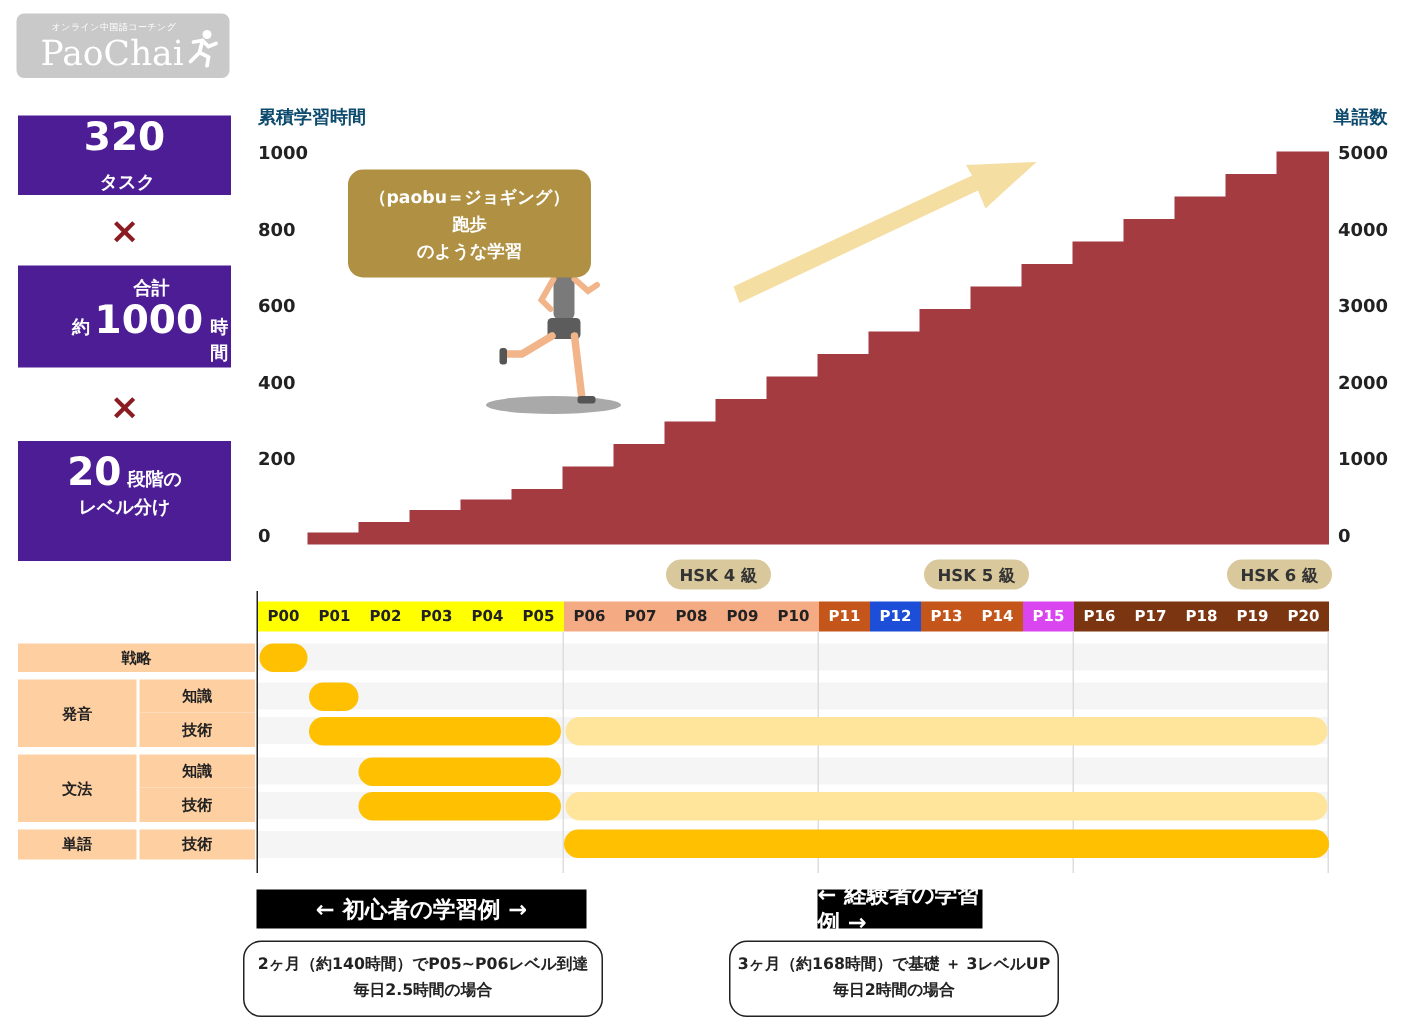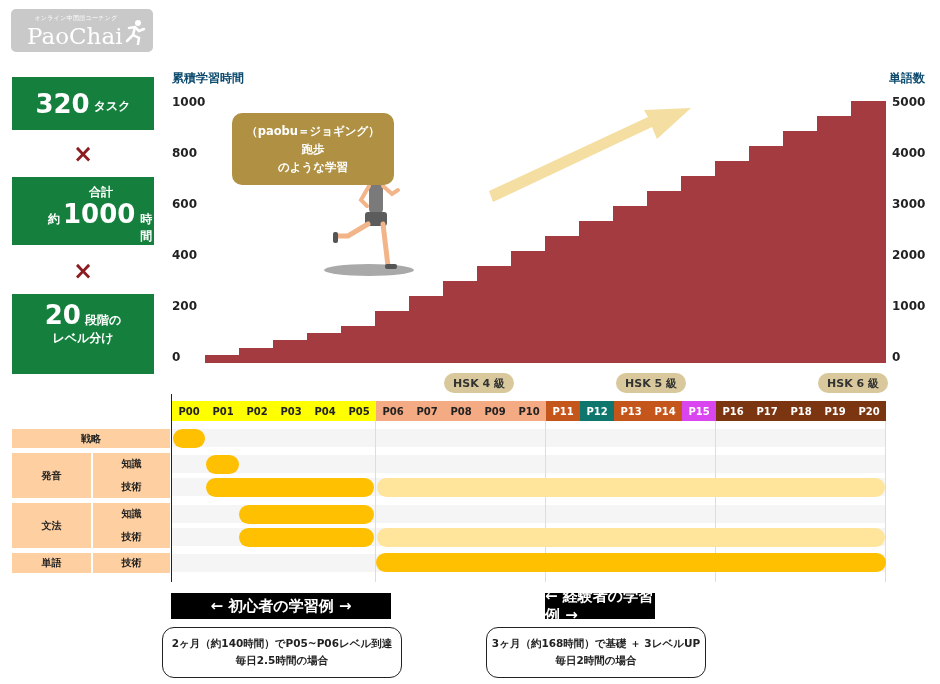--- a/index.html
+++ b/index.html
@@ -4,21 +4,21 @@
 <style>
   * { box-sizing: border-box; margin: 0; padding: 0; }
   html, body { width: 940px; height: 684px; background: #ffffff; overflow: hidden; }
   body { position: relative; font-family: "DejaVu Sans", "Liberation Sans", sans-serif; color: #222; }
 
   .logo { position: absolute; left: 11px; top: 9px; width: 142px; height: 43px; background: #c9c9c9; border-radius: 5px; }
   .logo-sub { position: absolute; left: 0; top: 5px; width: 130px; text-align: center; font-size: 6px; color: #fff; letter-spacing: 0.3px; }
   .logo-main { position: absolute; left: 16px; top: 14px; font-family: "DejaVu Serif", "Liberation Serif", serif; font-size: 23px; color: #fff; }
   .logo-icon { position: absolute; left: 110px; top: 10px; width: 26px; height: 26px; }
 
-  .kpi { position: absolute; left: 12px; width: 142px; background: #15803d; color: #fff; text-align: center; font-weight: bold; }
+  .kpi { position: absolute; left: 12px; width: 142px; background: #4c1d95; color: #fff; text-align: center; font-weight: bold; flex-direction: column; }
   .kpi1 { top: 77px; height: 53px; display: flex; align-items: center; justify-content: center; }
   .kpi2 { top: 177px; height: 68px; padding-left: 36px; }
   .kpi3 { top: 294px; height: 80px; }
   .big { font-size: 26px; }
   .small { font-size: 12px; }
   .times { position: absolute; left: 12px; width: 142px; text-align: center; color: #8b1c22; font-size: 24px; font-weight: bold; }
 
   .axis-title { position: absolute; font-size: 12px; font-weight: bold; color: #0c4a6e; }
   .tick { position: absolute; font-size: 12px; font-weight: bold; color: #222; }
 
@@ -136,21 +136,21 @@
 <div class="phead" style="left:240px;width:34px;background:#ffff00;color:#222">P02</div>
 <div class="phead" style="left:274px;width:34px;background:#ffff00;color:#222">P03</div>
 <div class="phead" style="left:308px;width:34px;background:#ffff00;color:#222">P04</div>
 <div class="phead" style="left:342px;width:34px;background:#ffff00;color:#222">P05</div>
 <div class="phead" style="left:376px;width:34px;background:#f4aa83;color:#222">P06</div>
 <div class="phead" style="left:410px;width:34px;background:#f4aa83;color:#222">P07</div>
 <div class="phead" style="left:444px;width:34px;background:#f4aa83;color:#222">P08</div>
 <div class="phead" style="left:478px;width:34px;background:#f4aa83;color:#222">P09</div>
 <div class="phead" style="left:512px;width:34px;background:#f4aa83;color:#222">P10</div>
 <div class="phead" style="left:546px;width:34px;background:#c5561b;color:#fff">P11</div>
-<div class="phead" style="left:580px;width:34px;background:#0f766e;color:#fff">P12</div>
+<div class="phead" style="left:580px;width:34px;background:#1d4ed8;color:#fff">P12</div>
 <div class="phead" style="left:614px;width:34px;background:#c5561b;color:#fff">P13</div>
 <div class="phead" style="left:648px;width:34px;background:#c5561b;color:#fff">P14</div>
 <div class="phead" style="left:682px;width:34px;background:#d946ef;color:#fff">P15</div>
 <div class="phead" style="left:716px;width:34px;background:#7b3510;color:#fff">P16</div>
 <div class="phead" style="left:750px;width:34px;background:#7b3510;color:#fff">P17</div>
 <div class="phead" style="left:784px;width:34px;background:#7b3510;color:#fff">P18</div>
 <div class="phead" style="left:818px;width:34px;background:#7b3510;color:#fff">P19</div>
 <div class="phead" style="left:852px;width:34px;background:#7b3510;color:#fff">P20</div>
 
 <div class="rowbg" style="top:429px"></div>

